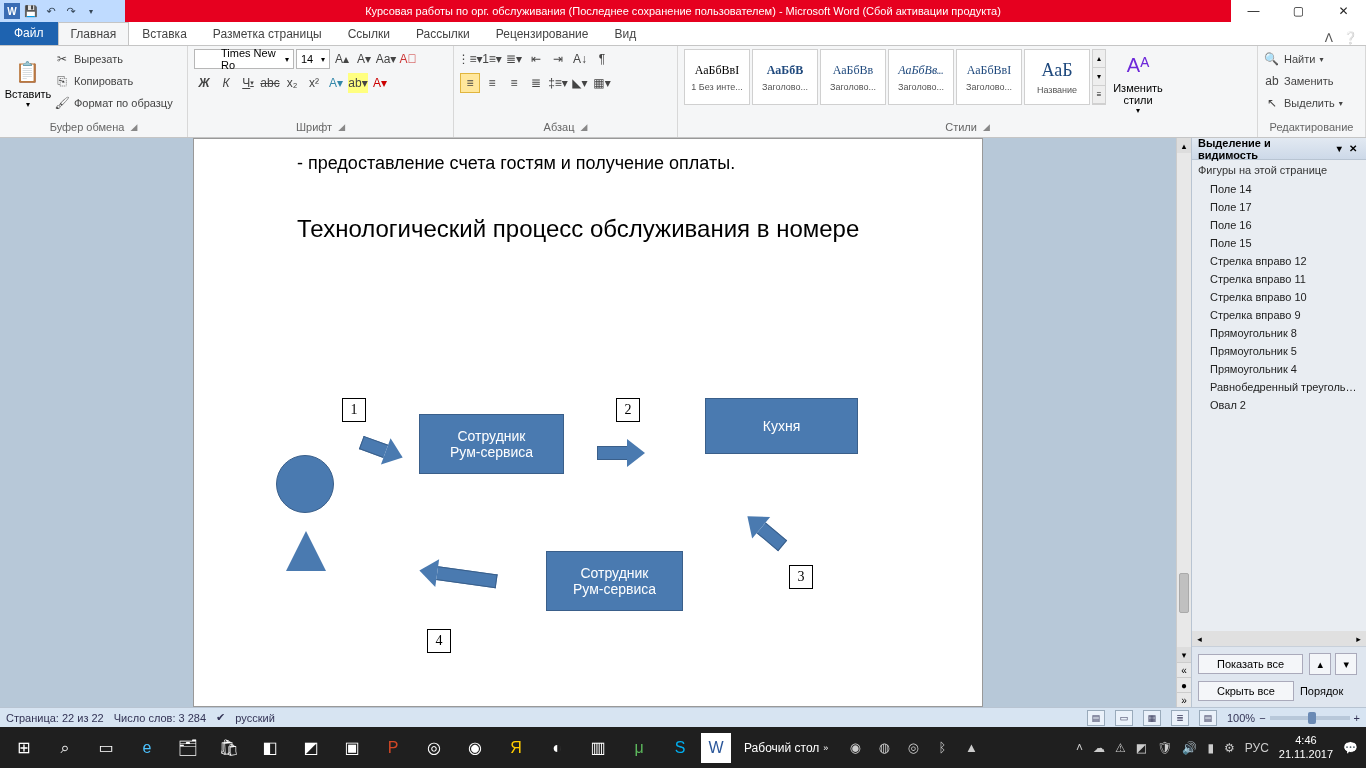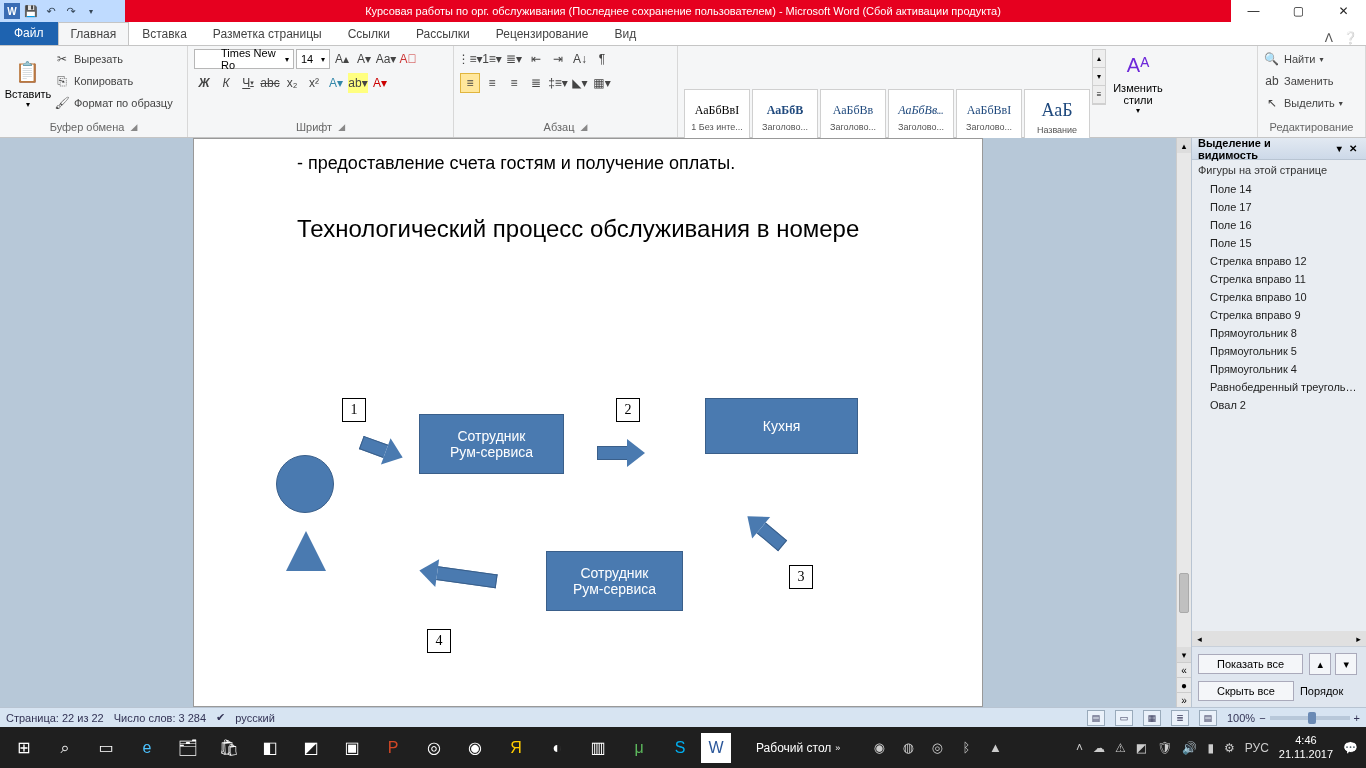--- a/index.html
+++ b/index.html
@@ -33,21 +33,21 @@
 .small-row { display:flex; align-items:center; gap:4px; height: 20px; font-size: 11px; color:#444; }
 .small-ico { width:16px; height:16px; display:inline-flex; align-items:center; justify-content:center; font-size:12px; }
 .combo { height: 20px; border: 1px solid #b7b7b7; background: #fff; display:flex; align-items:center; padding: 0 4px; font-size: 11px; }
 .font-name { width: 100px; padding-left: 26px; }
 .font-size { width: 34px; }
 .btn-row { display:flex; gap:2px; }
 .tb { width:20px; height:20px; display:flex; align-items:center; justify-content:center; font-size:12px; color:#444; border:1px solid transparent; }
 .tb.active { background:#ffe79c; border-color:#e0b53e; }
 
 .styles-gallery { display:flex; gap:2px; }
-.style-item { width: 66px; height: 56px; border:1px solid #d0d0d0; background:#fff; display:flex; flex-direction:column; align-items:center; justify-content:center; font-size:9px; text-align:center; overflow:hidden;margin-top:40px; }
+.style-item { width: 66px; height: 56px; border:1px solid #d0d0d0; background:#fff; display:flex; flex-direction:column; align-items:center; justify-content:center; font-size:9px; text-align:center; overflow:hidden; }
 .style-sample { font-family: Cambria, serif; font-size: 12px; color:#1f497d; }
 .style-item:first-child .style-sample { color:#000; }
 .style-item .nm { font-size:9px; color:#555; margin-top:4px; white-space:nowrap; overflow:hidden; text-overflow:ellipsis; width:100%; }
 .gallery-scroll { width:14px; height:56px; border:1px solid #d0d0d0; background:#eee; display:flex; flex-direction:column; }
 .gallery-scroll div { flex:1; display:flex; align-items:center; justify-content:center; font-size:8px; border-bottom:1px solid #d0d0d0; }
 
 
 .doc-area { position:absolute; top: 138px; left:0; right: 190px; bottom: 61px; background:#b7c8d8; overflow:hidden; display:flex; justify-content:center; }
 .page { width: 790px; background:#fff; margin-top:0; height: 100%; border:1px solid #999; position:relative; font-family: "Times New Roman", serif; }
 .page-text { position:absolute; left: 103px; top: 14px; font-size: 18px; color:#000; }
@@ -92,21 +92,21 @@
 .status .spacer { flex:1; }
 .status .viewbtn { width:18px; height:16px; border:1px solid #9ab; background:#eaf1fa; display:flex; align-items:center; justify-content:center; font-size:9px; }
 .status .zoom { display:flex; align-items:center; gap:4px; }
 .status .slider { width:80px; height:4px; background:#b8c8da; position:relative; }
 .status .slider .knob { position:absolute; left:48%; top:-4px; width:8px; height:12px; background:#6a8ab5; border-radius:2px; }
 
 
 .taskbar { position:absolute; left:0; right:0; bottom:0; height:41px; background:#1f1f1f; display:flex; align-items:center; padding:0 4px; gap:1px; }
 .tb-item { width:40px; height:40px; display:flex; align-items:center; justify-content:center; color:#fff; font-size:16px; }
 .tb-item.small { width:28px; font-size:13px; color:#ccc; }
-.tb-label { color:#fff; font-size:12px; padding:0 24px; display:flex; align-items:center; gap:4px; }
+.tb-label { color:#fff; font-size:12px; padding:0 12px; display:flex; align-items:center; gap:4px; }
 .tb-spacer { flex:1; }
 .tray { display:flex; align-items:center; gap:10px; color:#ccc; font-size:12px; padding-right:4px; }
 .clock { text-align:center; font-size:11px; line-height:1.2; color:#fff; }
 </style>
 </head>
 <body>
 
 <div class="titlebar">
   <div class="titlebar-qat">
     <span class="qat-ico" style="background:#3a6db5;color:#fff;font-weight:bold;width:16px;height:16px;font-size:10px;">W</span>

